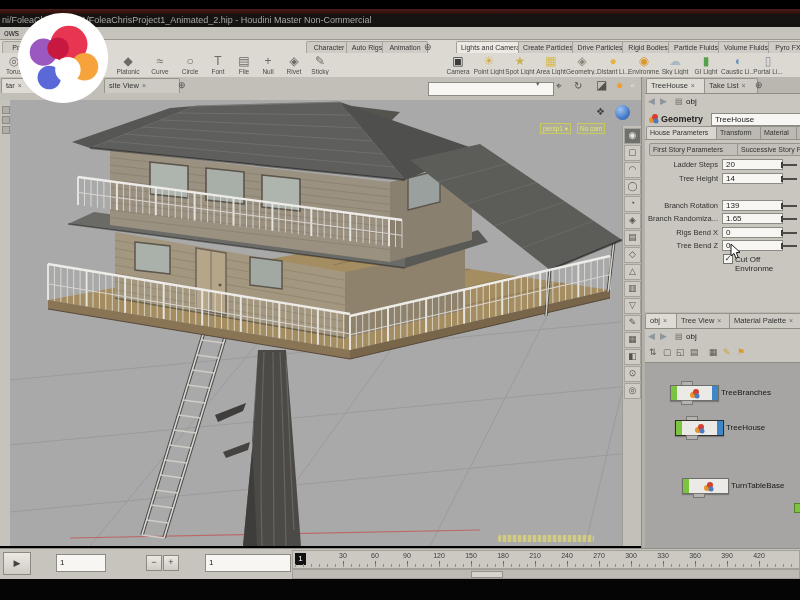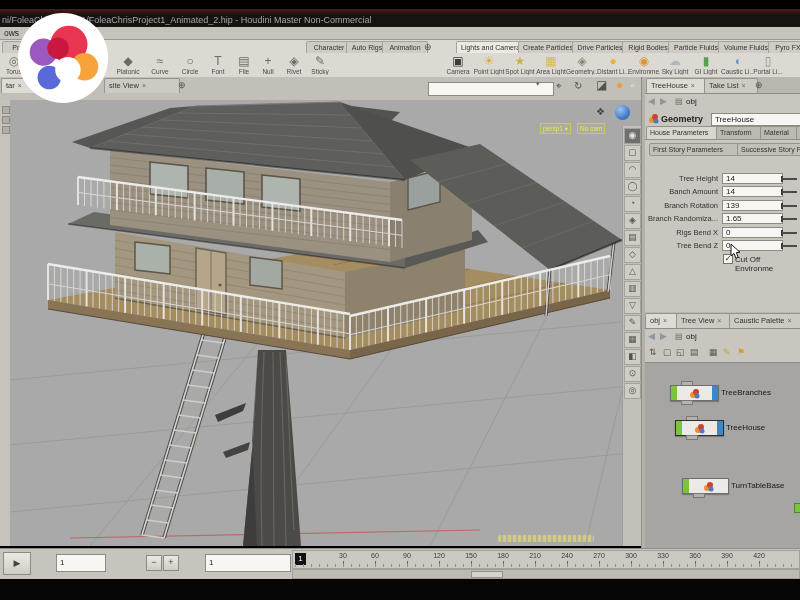--- a/index.html
+++ b/index.html
@@ -563,32 +563,32 @@
       <div class="ftab" style="left:71px;width:40px">Transform</div>
       <div class="ftab" style="left:115px;width:32px">Material</div>
       <div class="ftab" style="left:151px;width:30px">Render</div>
     </div>
 
     <div class="prow" style="top:66px">
       <div class="subtab" style="left:4px;width:82px">First Story Parameters</div>
       <div class="subtab" style="left:92px;width:70px">Successive Story Parameters</div>
     </div>
 
+    <div class="prow" style="top:81px">
+      <span class="plabel">Ladder Steps</span>
+      <div class="pfield fld">20</div>
+      <div class="sldnub"></div>
+        <div class="sld"></div>
+    </div>
     <div class="prow" style="top:94.5px">
       <span class="plabel">Tree Height</span>
       <div class="pfield fld">14</div>
       <div class="sldnub"></div>
         <div class="sld"></div>
     </div>
-    <div class="prow" style="top:108px">
-      <span class="plabel">Banch Amount</span>
-      <div class="pfield fld">14</div>
-      <div class="sldnub"></div>
-        <div class="sld"></div>
-    </div>
     <div class="prow" style="top:121.5px">
       <span class="plabel">Branch Rotation</span>
       <div class="pfield fld">139</div>
       <div class="sldnub"></div>
         <div class="sld"></div>
     </div>
     <div class="prow" style="top:135px">
       <span class="plabel">Branch Randomiza...</span>
       <div class="pfield fld">1.65</div>
       <div class="sldnub"></div>
@@ -607,21 +607,21 @@
         <div class="sld"></div>
     </div>
     <div class="prow" style="top:176px">
       <div class="cb" style="left:78px;top:1px">✓</div>
       <span class="abs" style="left:90px;top:2px;font-size:8px;color:#2b2a27">Cut Off Environme</span>
     </div>
 
     <div class="rtabrow" style="top:235px">
       <div class="ptab active" style="left:0px;width:26px"><span>obj</span><span class="xb">×</span></div>
       <div class="ptab" style="left:31px;width:48px"><span>Tree View</span><span class="xb">×</span></div>
-      <div class="ptab" style="left:84px;width:68px"><span>Caustic Palette</span><span class="xb">×</span></div>
+      <div class="ptab" style="left:84px;width:68px"><span>Material Palette</span><span class="xb">×</span></div>
     </div>
     <div class="prow" style="top:253px">
       <span class="navarrow" style="left:3px">◀</span>
       <span class="navarrow" style="left:15px">▶</span>
       <span class="pathicon" style="left:30px">▤</span>
       <span class="pathchip" style="left:41px">obj</span>
     </div>
     <div class="prow" style="top:268px;height:15px">
       <span class="nicons" style="left:4px">⇅</span>
       <span class="nicons" style="left:18px">▢</span>

